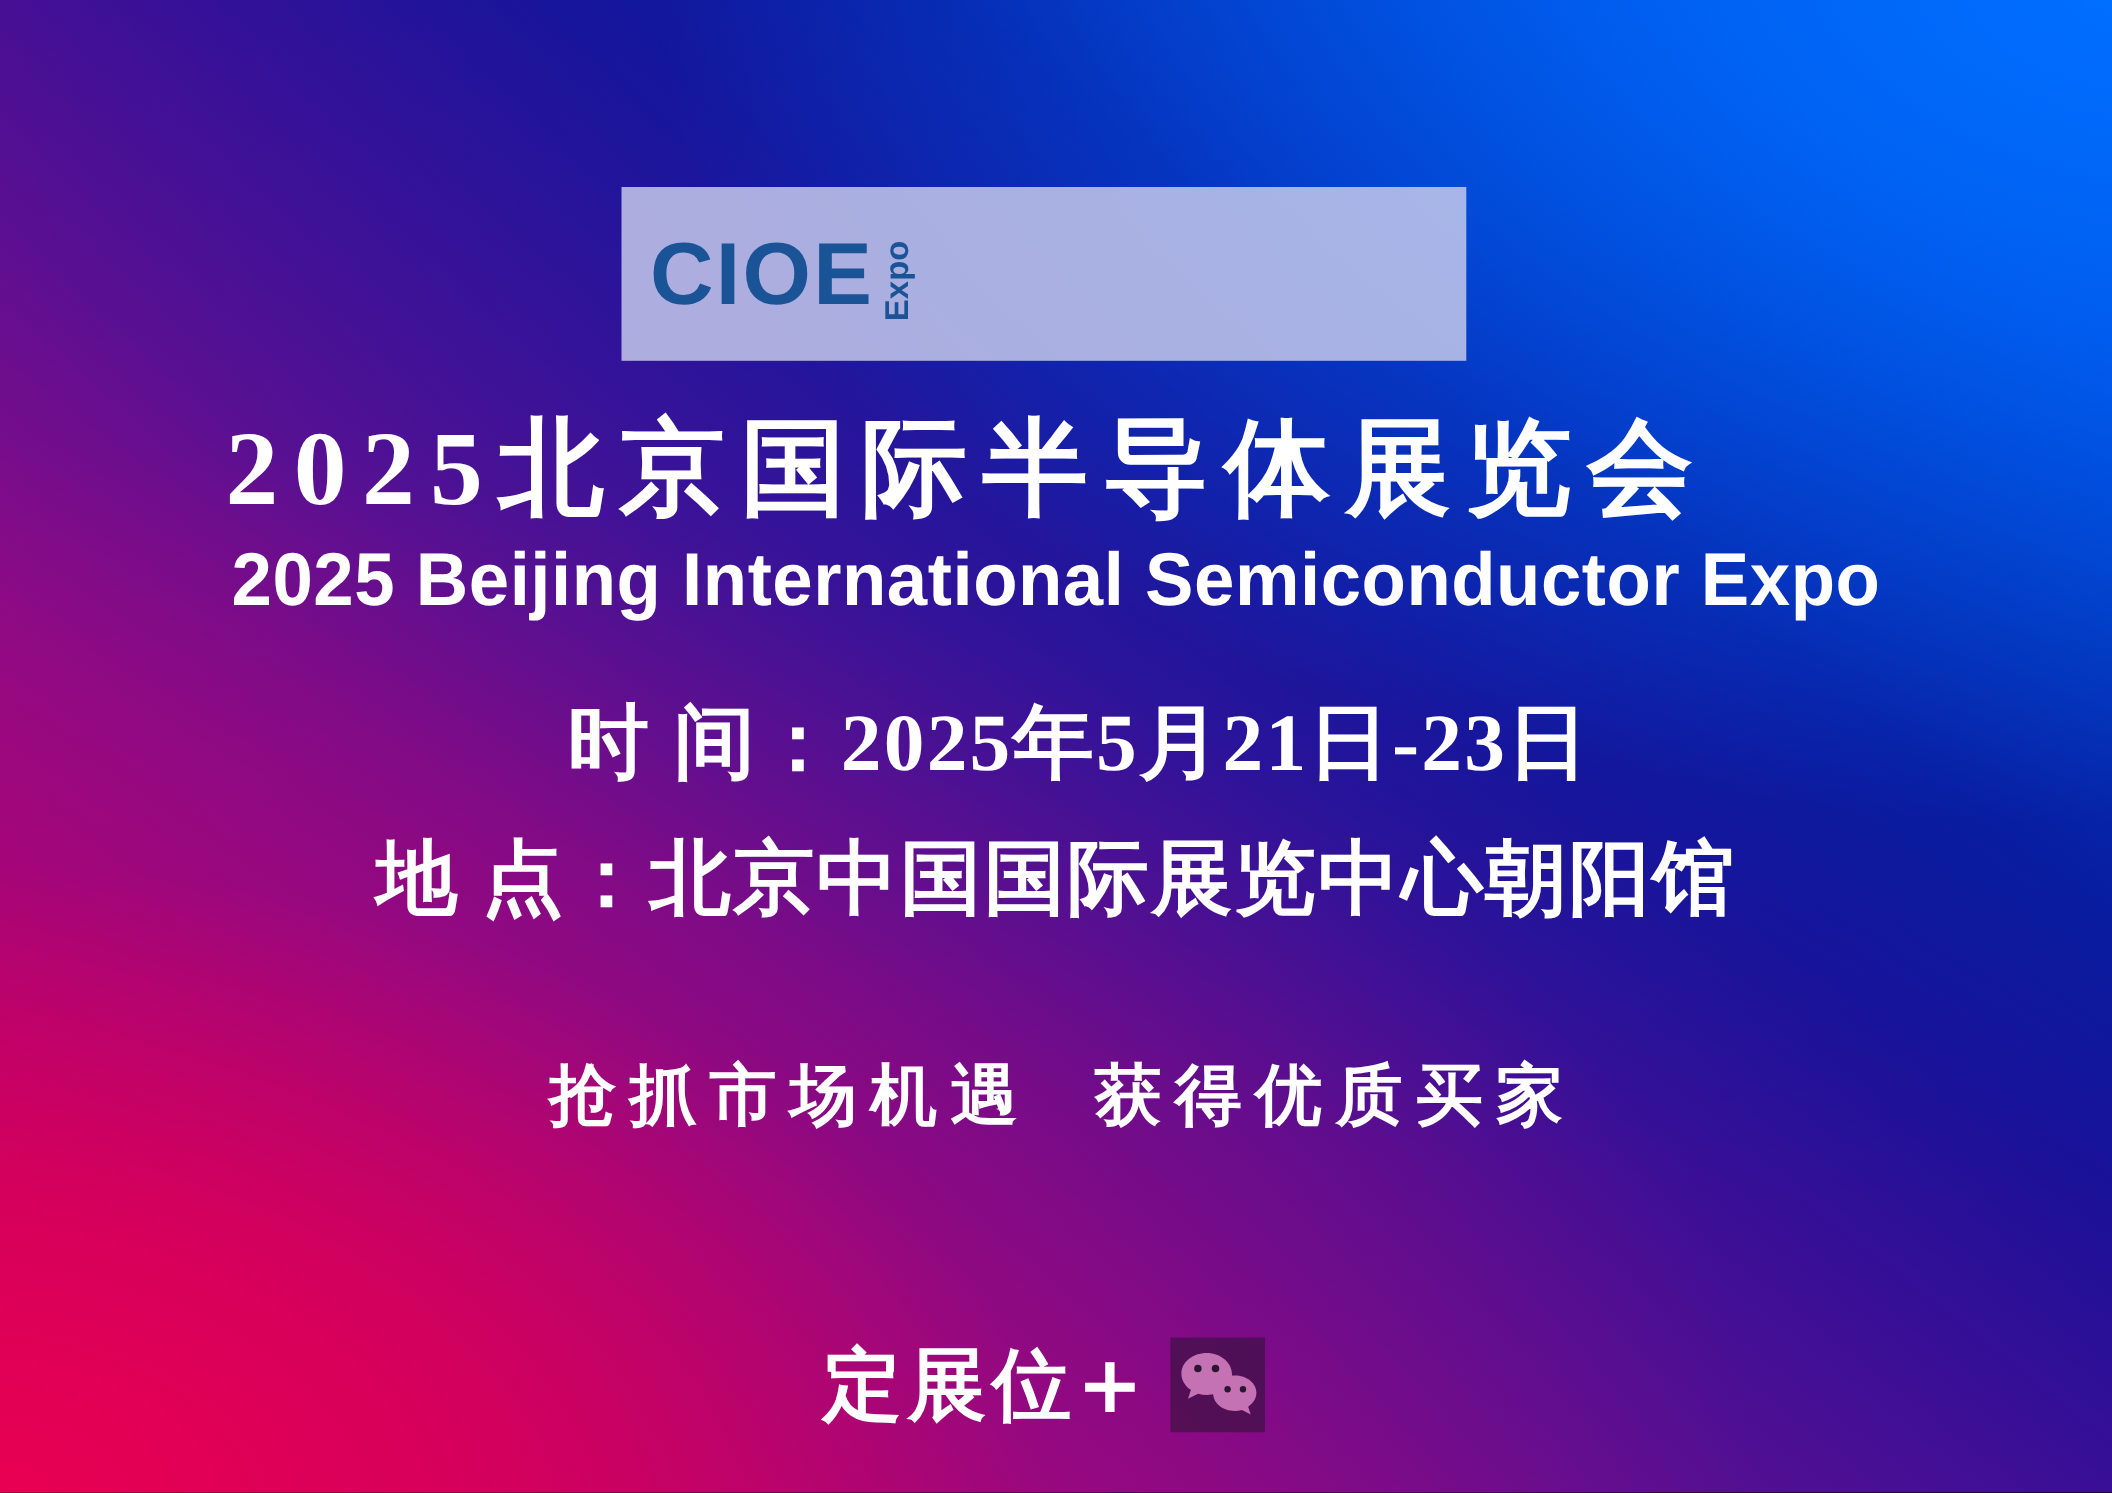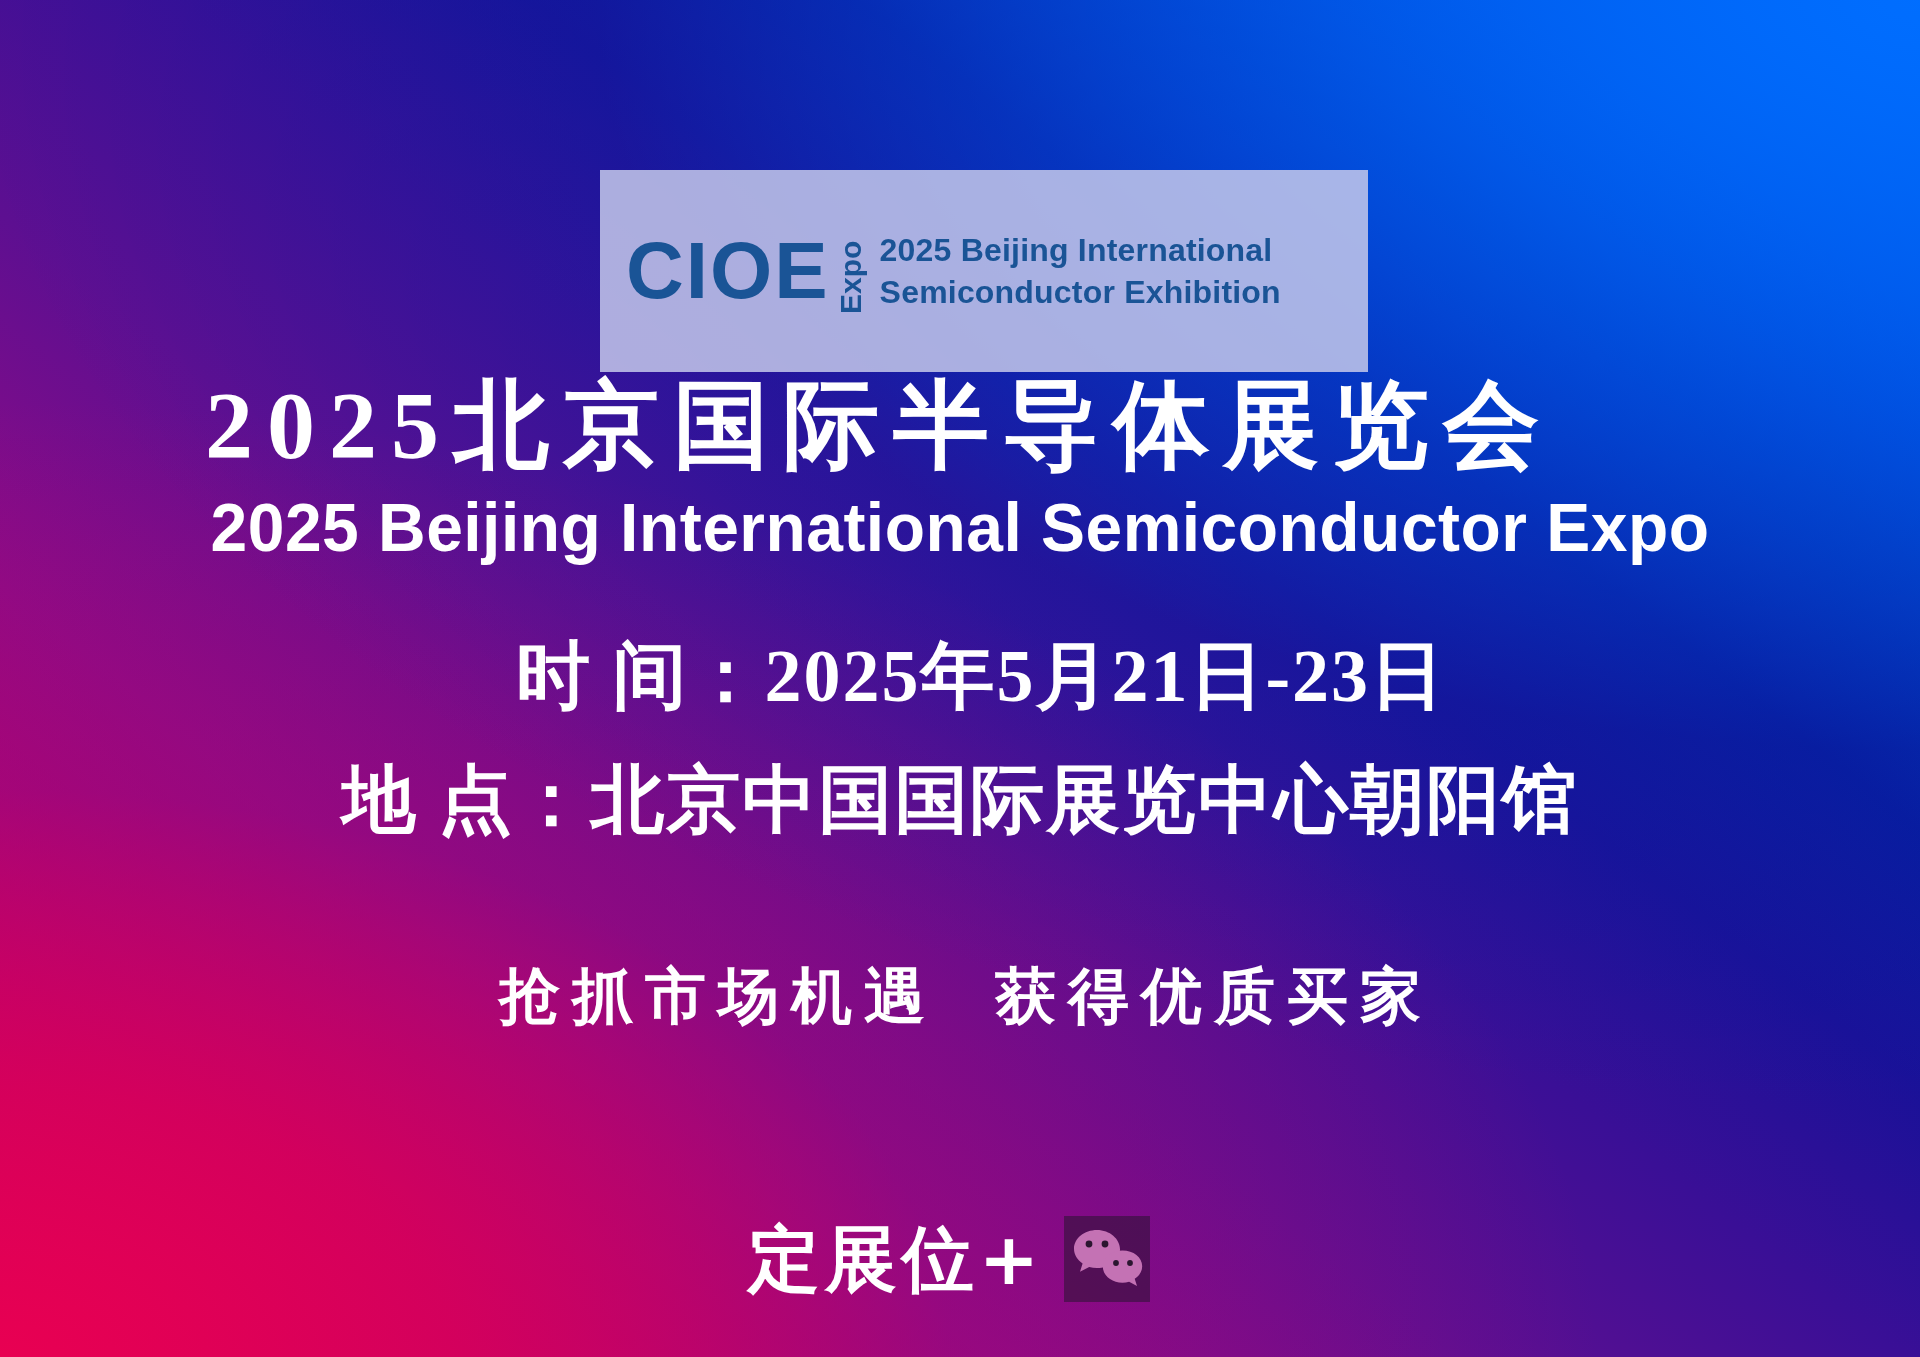--- a/index.html
+++ b/index.html
@@ -26,24 +26,24 @@
         #1a1198 62%,
         #0a1a9e 71%,
         #0334b8 80%,
         #0050dd 89%,
         #0069f8 100%);
   }
 
   
   .logo-box {
     position: absolute;
-    left: 600px;
+    left: 565px;
     top: 170px;
     width: 768px;
-    height: 202px;
+    height: 158px;
     background: rgba(196,199,234,0.86);
     display: flex;
     align-items: center;
     padding: 12px 26px;
     box-sizing: border-box;
   }
   .logo-cioe {
     font-family: "Liberation Sans", sans-serif;
     font-weight: 700;
     font-size: 80px;
@@ -181,24 +181,20 @@
   }
 </style>
 </head>
 <body>
 
 <div id="poster">
 
   <div class="logo-box">
     <span class="logo-cioe">CIOE</span>
     <span class="logo-expo">Expo</span>
-    <span class="logo-sub">
-      <span>2025 Beijing International</span>
-      <span>Semiconductor Exhibition</span>
-    </span>
   </div>
 
   <div class="headline-cn">2025北京国际半导体展览会</div>
   <div class="headline-en">2025 Beijing International Semiconductor Expo</div>
 
   <div class="info-line info-date">时 间：2025年5月21日-23日</div>
   <div class="info-line info-venue">地 点：北京中国国际展览中心朝阳馆</div>
 
   <div class="slogan">
     <span>抢抓市场机遇</span><span class="gap"></span><span>获得优质买家</span>

